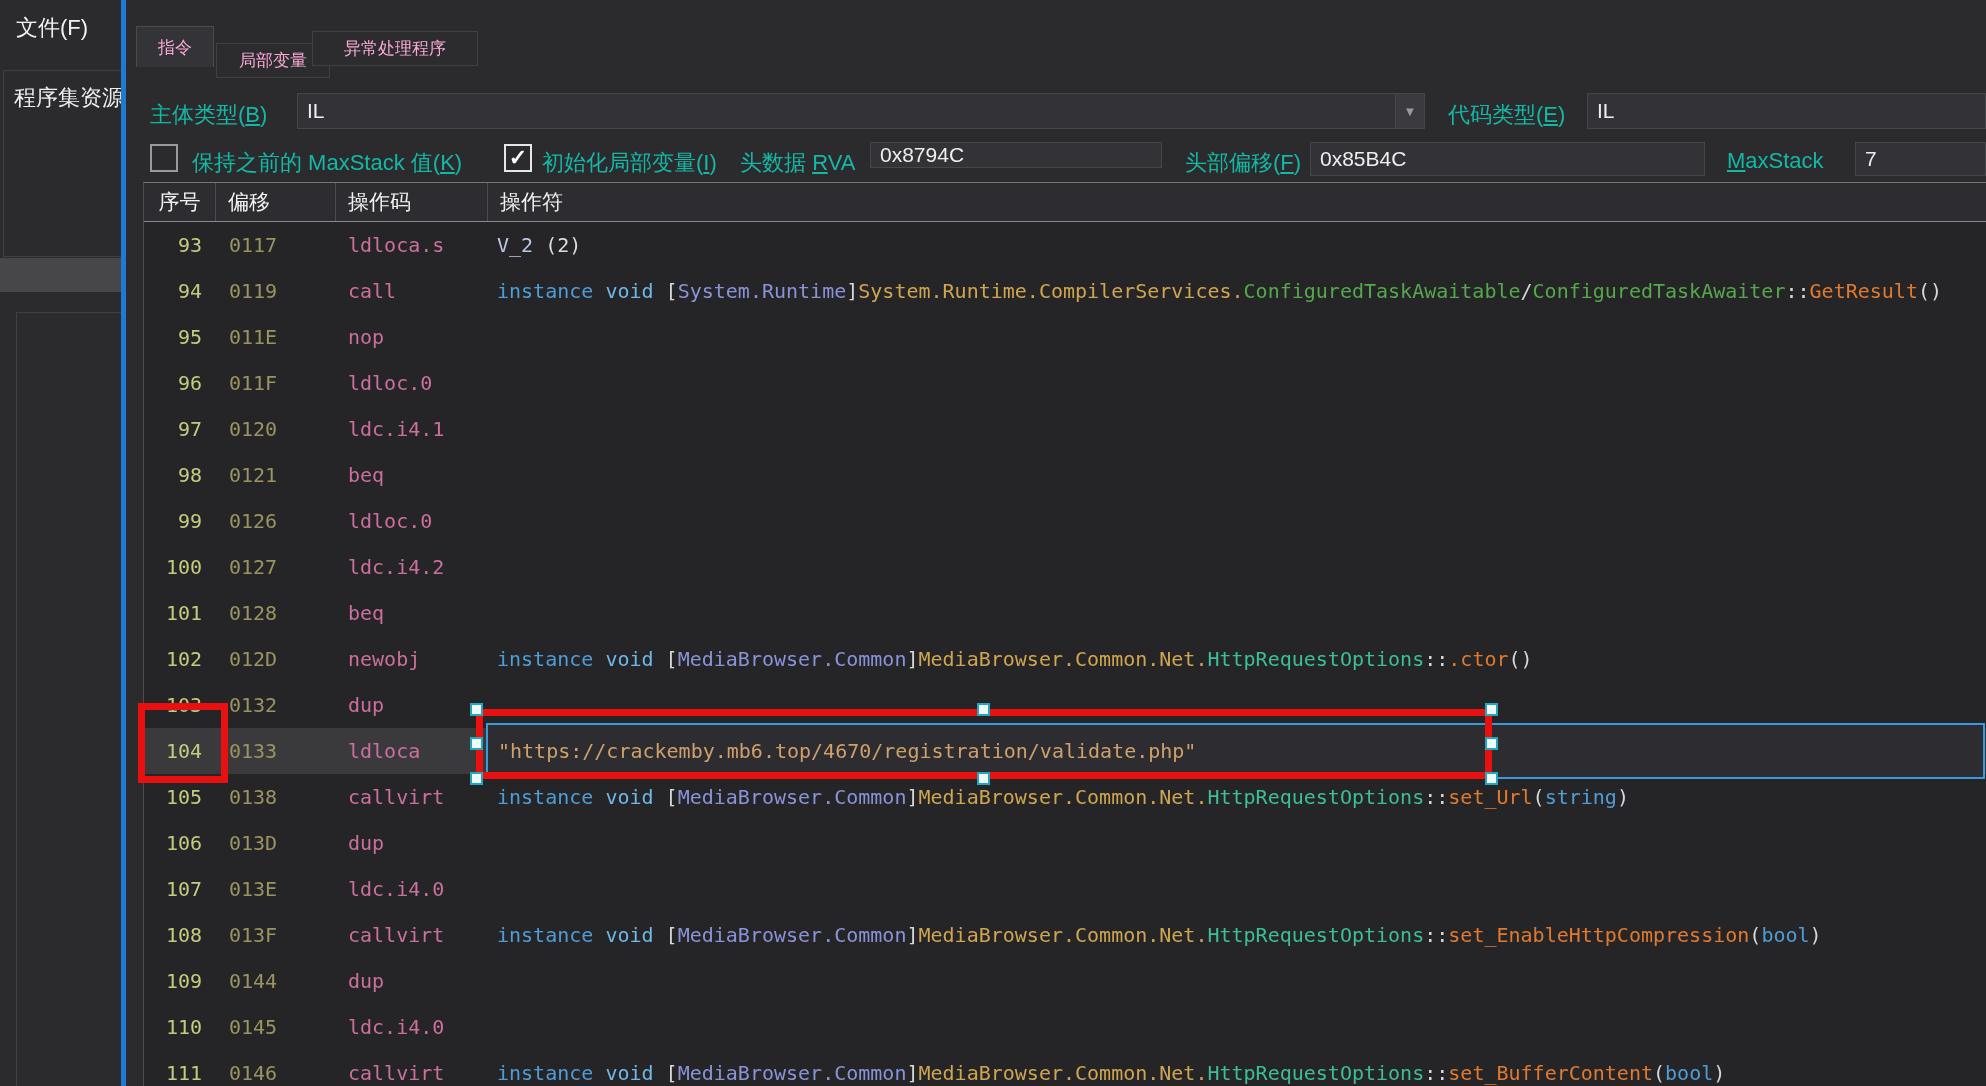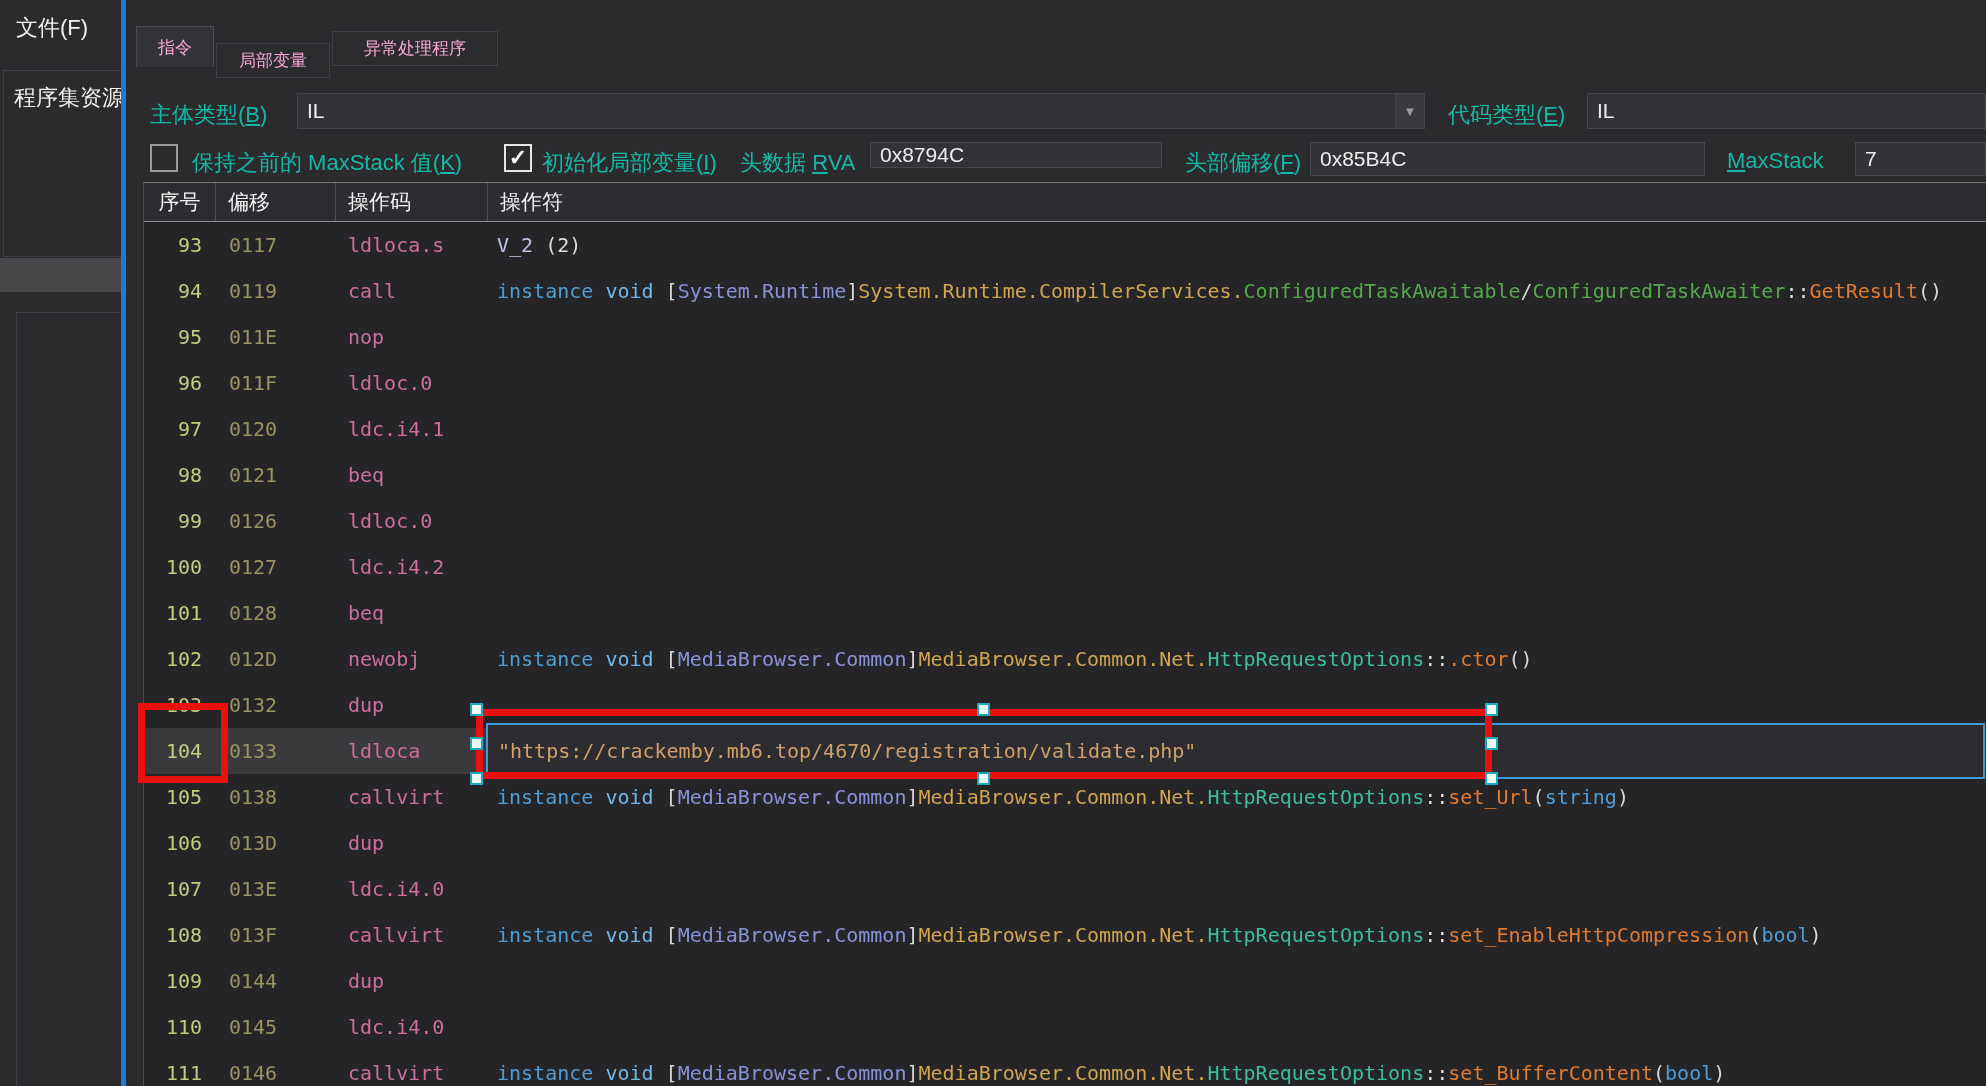--- a/index.html
+++ b/index.html
@@ -15,21 +15,21 @@
   .side-panel1{left:3px;top:70px;width:118px;height:185px;border:1px solid #3f3f46;background:#2b2b2e;}
   .side-panel1 .lbl{position:absolute;left:10px;top:12px;font-size:22px;color:#efefef;white-space:nowrap;overflow:hidden;width:108px;}
   .side-selected{left:0;top:258px;width:121px;height:34px;background:#47474a;}
   .side-panel2{left:16px;top:312px;width:105px;height:774px;border-left:1px solid #3f3f46;border-top:1px solid #3f3f46;}
   .splitter{left:121px;top:0;width:5px;height:1086px;background:var(--c-splitter_blue,#1f7ad6);}
 
   
   .tab{box-sizing:border-box;font-size:17px;color:#f9a8d4;display:flex;align-items:center;justify-content:center;}
   .tab.active{left:136px;top:26px;width:78px;height:41px;background:#343438;border:1px solid #4a4a50;border-bottom:none;}
   .tab.t2{left:216px;top:31px;width:114px;height:35px;background:#2c2c2f;border:1px solid #3f3f44;margin-top:12px;}
-  .tab.t3{left:332px;top:31px;width:166px;height:35px;background:#2c2c2f;border:1px solid #3f3f44;}
+  .tab.t3{left:312px;top:31px;width:166px;height:35px;background:#2c2c2f;border:1px solid #3f3f44;}
 
   
   .flabel{font-size:22px;color:#14b8a6;white-space:nowrap;}
   .inputbox{box-sizing:border-box;background:#333337;border:1px solid #45454c;color:#eeeeee;
             font-size:21px;display:flex;align-items:center;padding-left:9px;}
   .combo-arrow{position:absolute;right:0;top:0;bottom:0;width:28px;background:#3a3a3f;border-left:1px solid #45454c;
                display:flex;align-items:center;justify-content:center;color:#9a9aa0;font-size:13px;}
   .checkbox{box-sizing:border-box;width:28px;height:28px;border:2px solid #9a9a9a;background:#2b2b2e;
             display:flex;align-items:center;justify-content:center;color:#ffffff;font-size:22px;font-weight:bold;}
   .checkbox.checked{border-color:#e6e6e6;}

